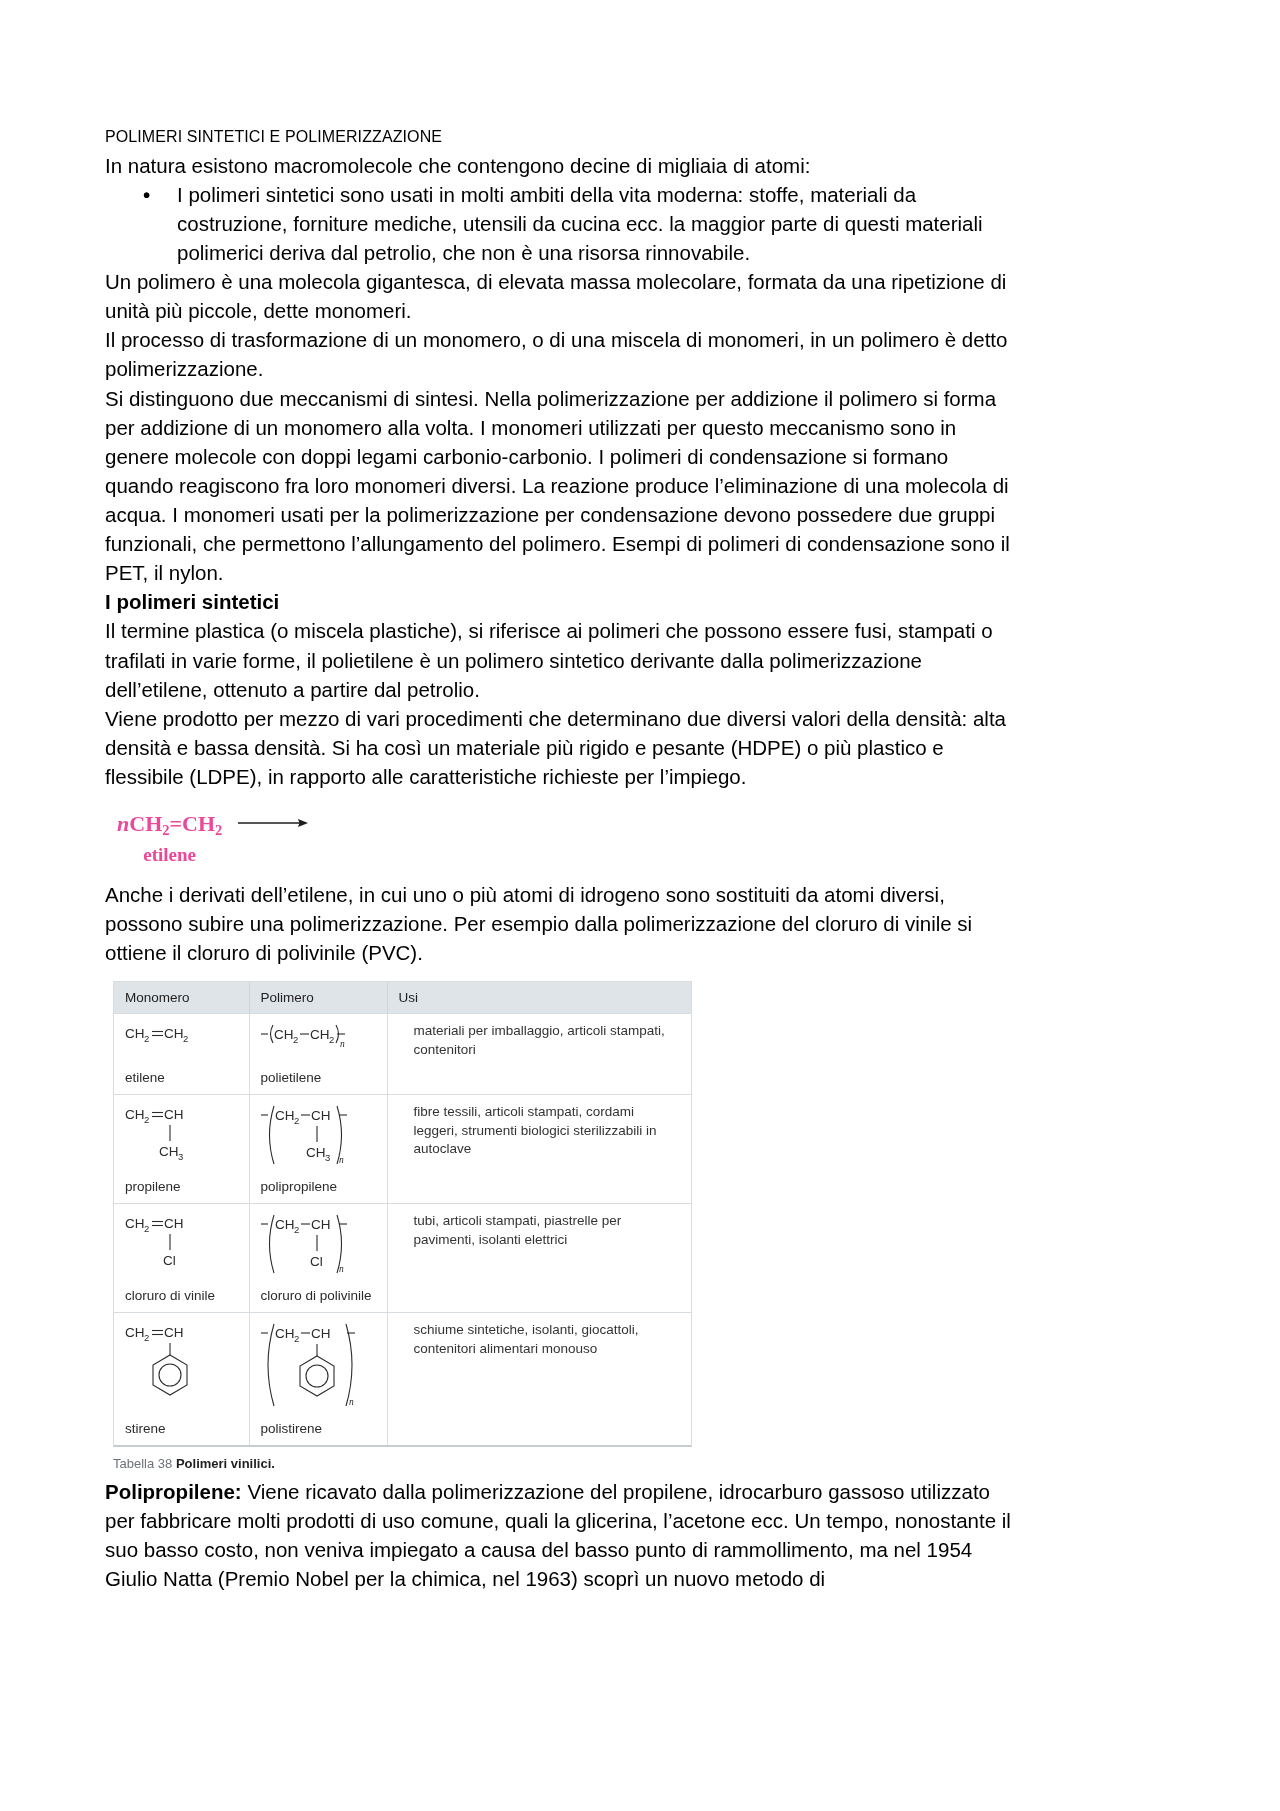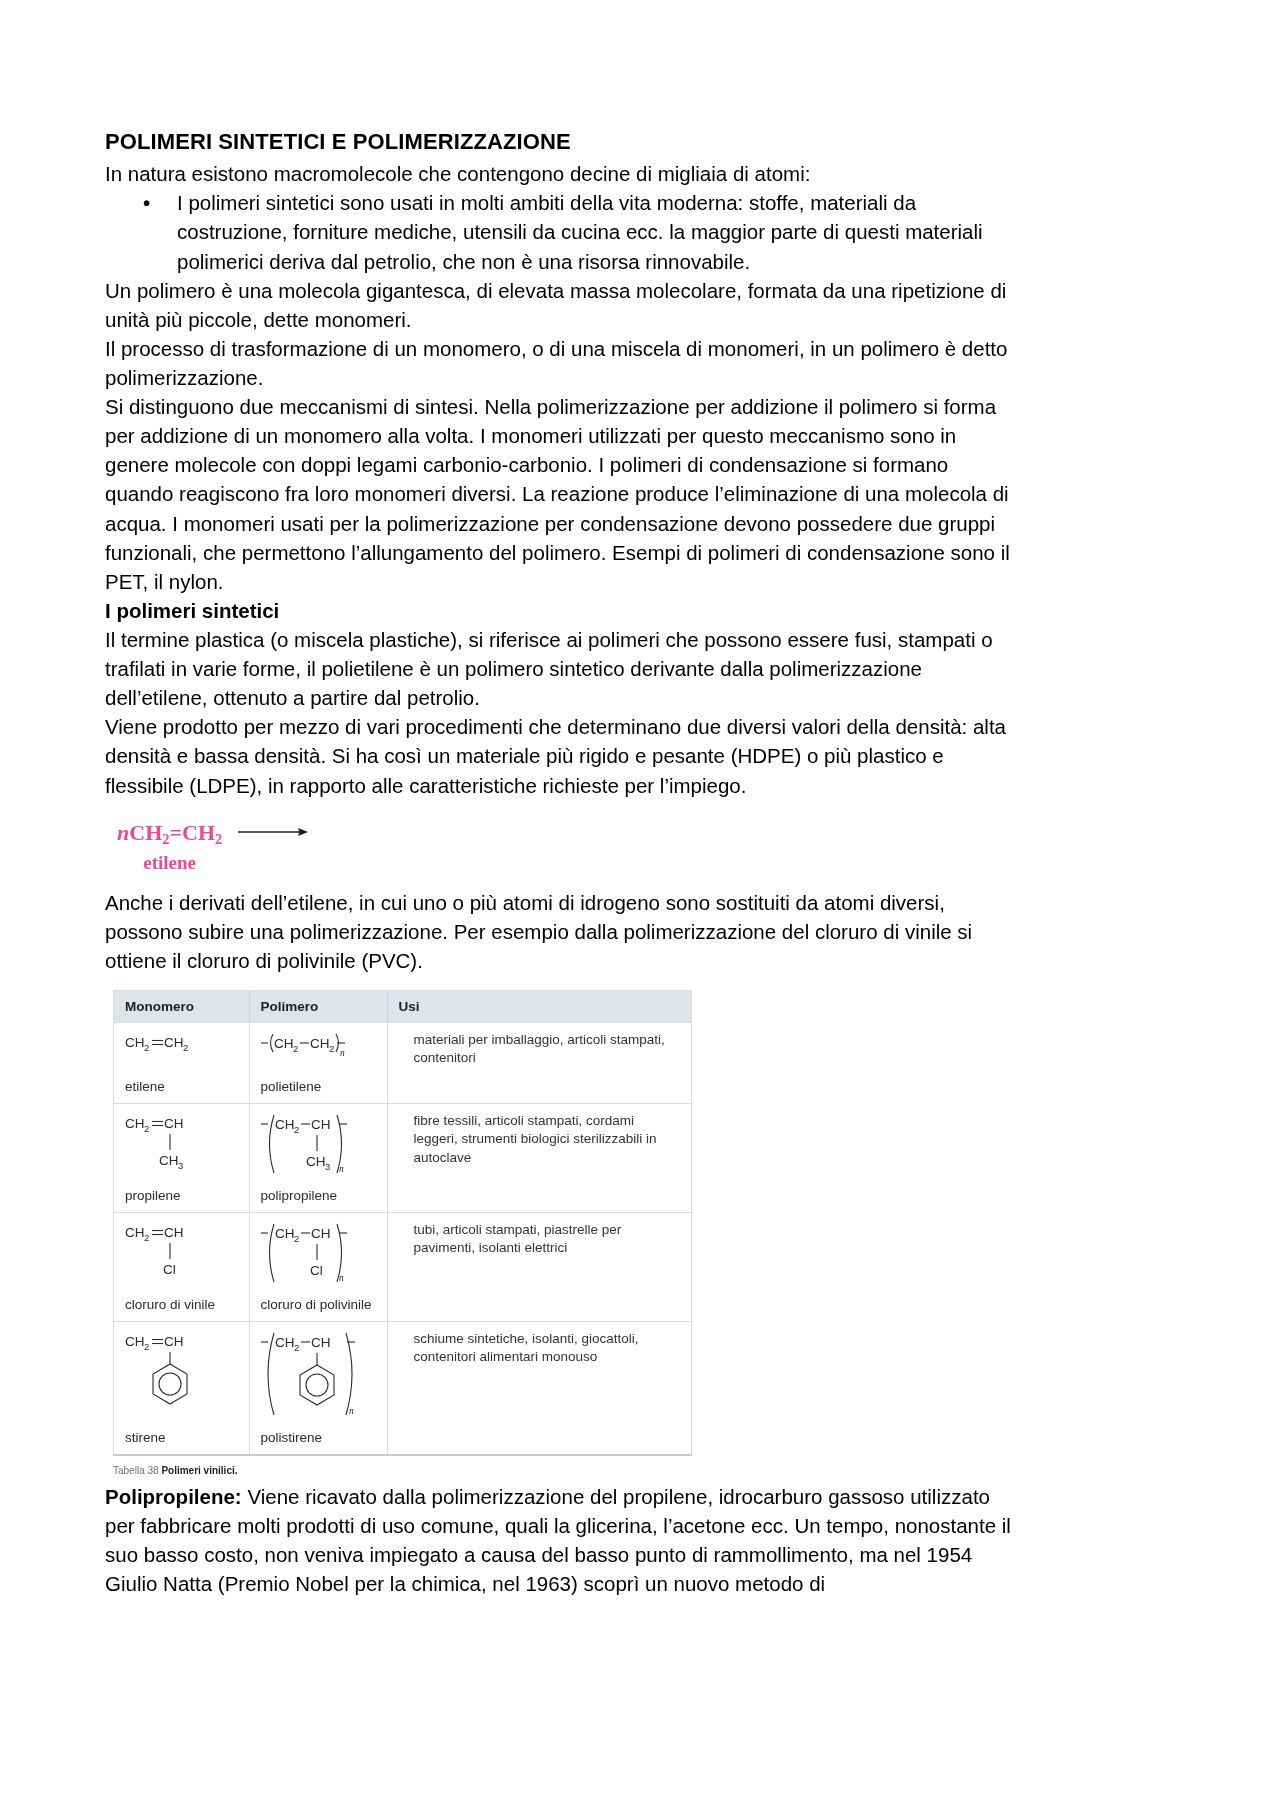--- a/index.html
+++ b/index.html
@@ -19,22 +19,22 @@
     margin: 0 auto;
     overflow: hidden;
   }
   .content {
     position: absolute;
     left: 105px;
     top: 126px;
     width: 910px;
   }
   h1.doc-title {
-    font-size: 22px;
-    font-weight: bold;
+    font-size: 16px;
+    font-weight: normal;
     margin: 0 0 2px 0;
     line-height: 1.42;
     letter-spacing: 0.1px;
   }
   p.para {
     font-size: 20.5px;
     line-height: 1.42;
     margin: 0;
     text-align: left;
   }
@@ -120,21 +120,21 @@
     table-layout: fixed;
     font-size: 13.5px;
     color: #2b2b2b;
   }
   table.vinyl col.c1 { width: 135px; }
   table.vinyl col.c2 { width: 138px; }
   table.vinyl col.c3 { width: 304px; }
   table.vinyl th {
     background: #dfe4e9;
     text-align: left;
-    font-weight: bold;
+    font-weight: normal;
     font-size: 13.5px;
     padding: 8px 9px 8px 11px;
     border-right: 1px solid #cfd5db;
     color: #1f1f1f;
     vertical-align: middle;
     height: 15px;
   }
   table.vinyl th:last-child { border-right: none; }
   table.vinyl td {
     border-top: 1px solid #d8dde2;
@@ -148,21 +148,21 @@
   .cell-name { font-size: 13.5px; color: #2b2b2b; }
   .struct {
     font-size: 13.5px;
     line-height: 1.25;
     color: #2b2b2b;
     margin-bottom: 4px;
   }
   .struct svg { display: block; overflow: visible; }
   .caption {
     margin: 9px 0 0 8px;
-    font-size: 10px;
+    font-size: 13px;
     color: #6c7278;
   }
   .caption b { color: #1f1f1f; }
   .spacer-8 { height: 8px; }
 </style>
 </head>
 <body>
 
 <div class="page">
   <div class="content">

